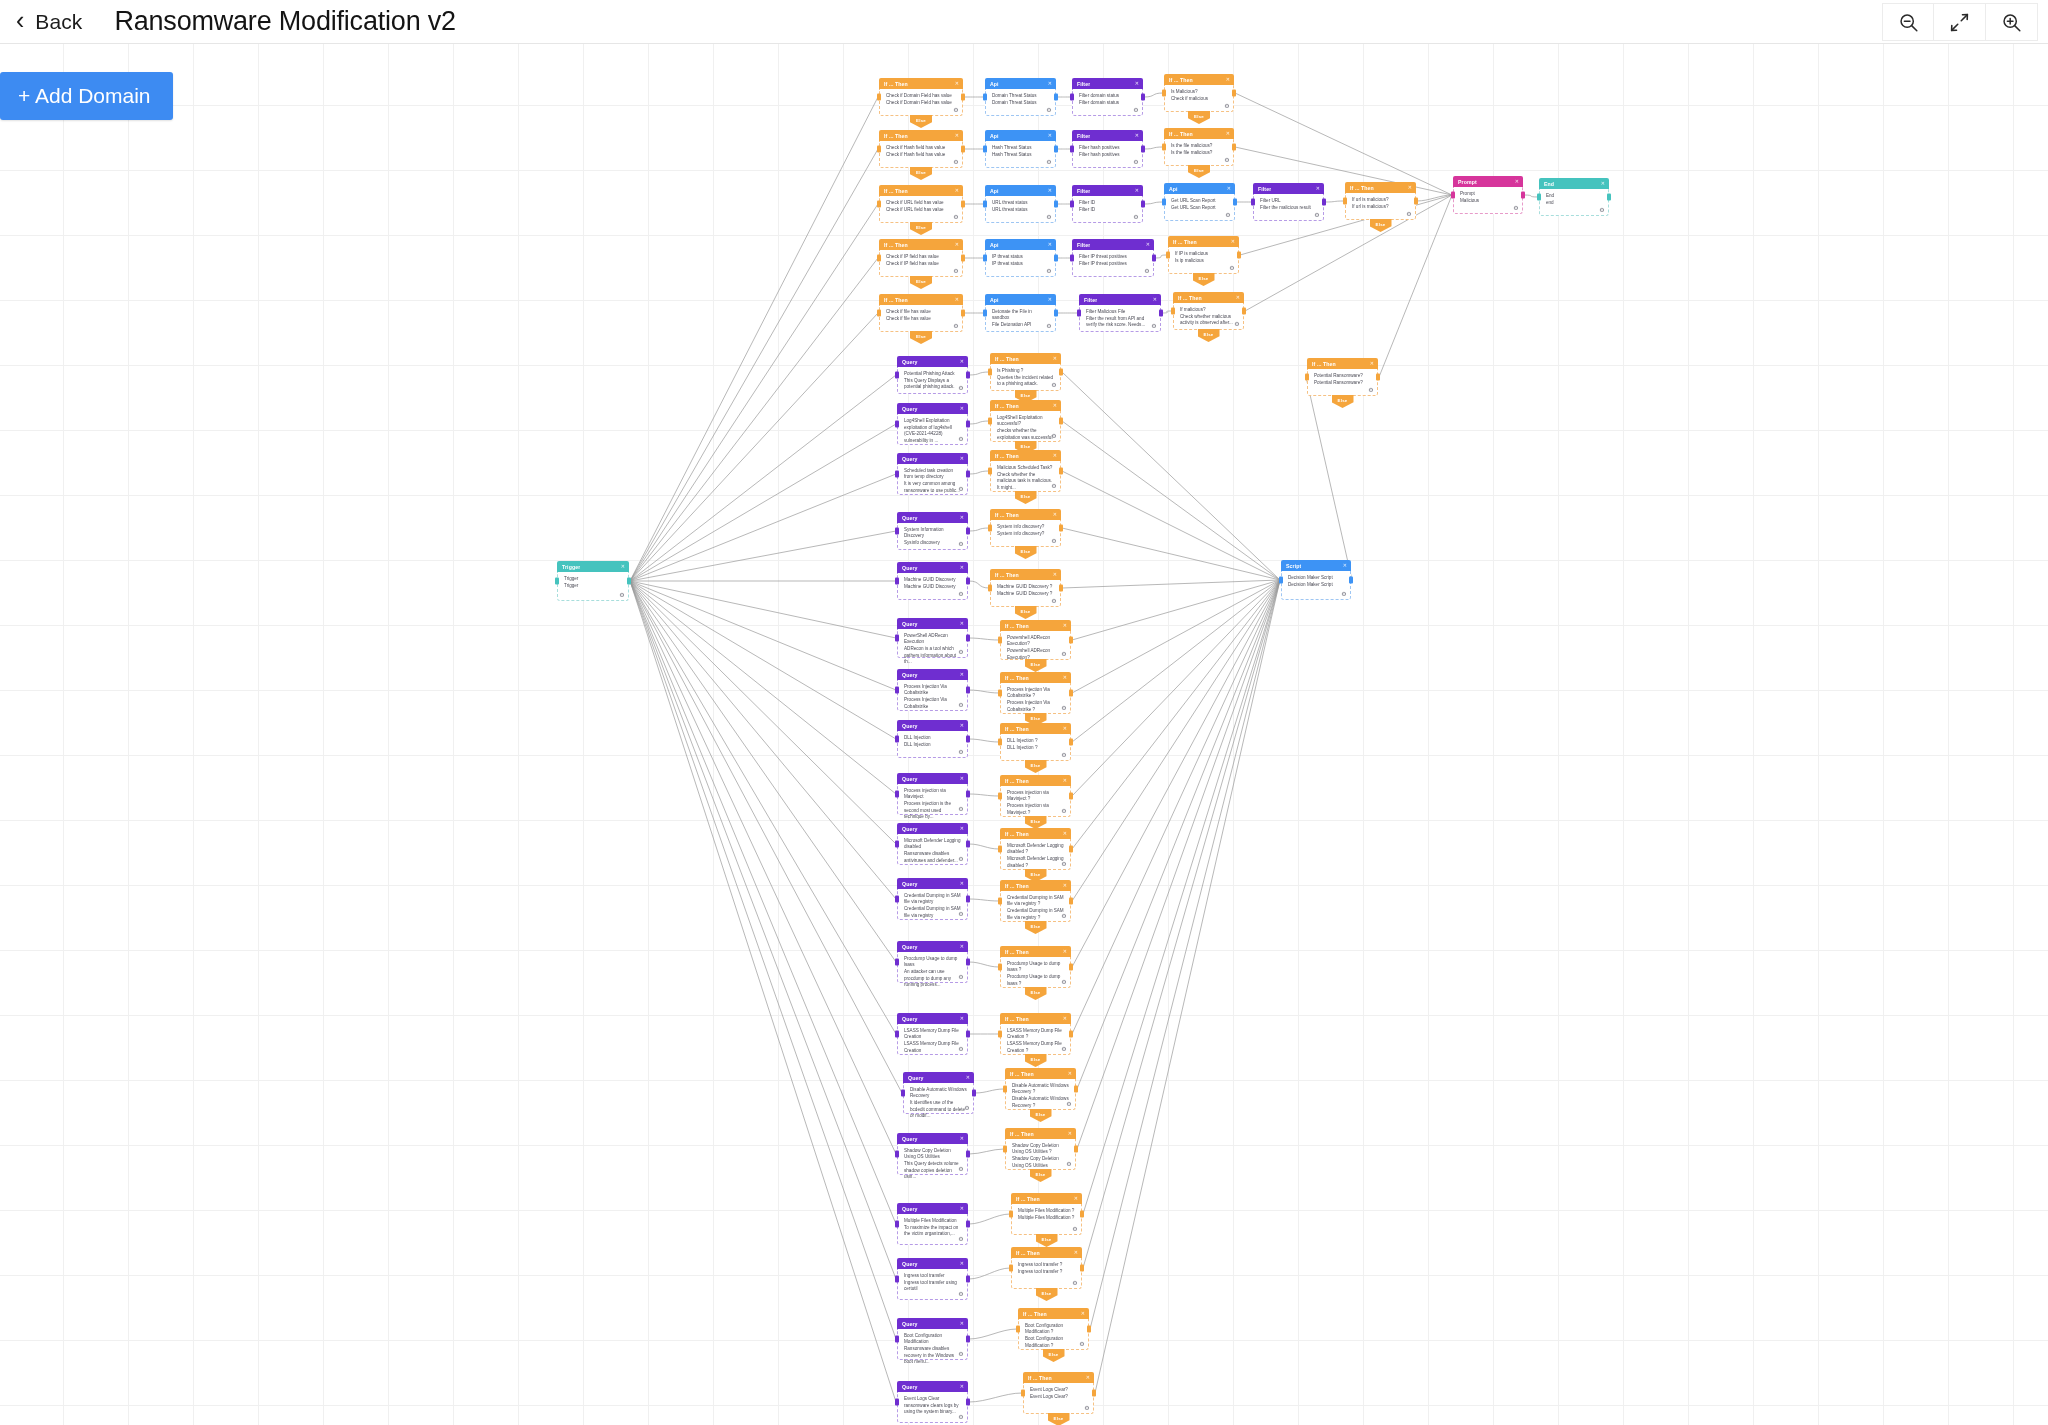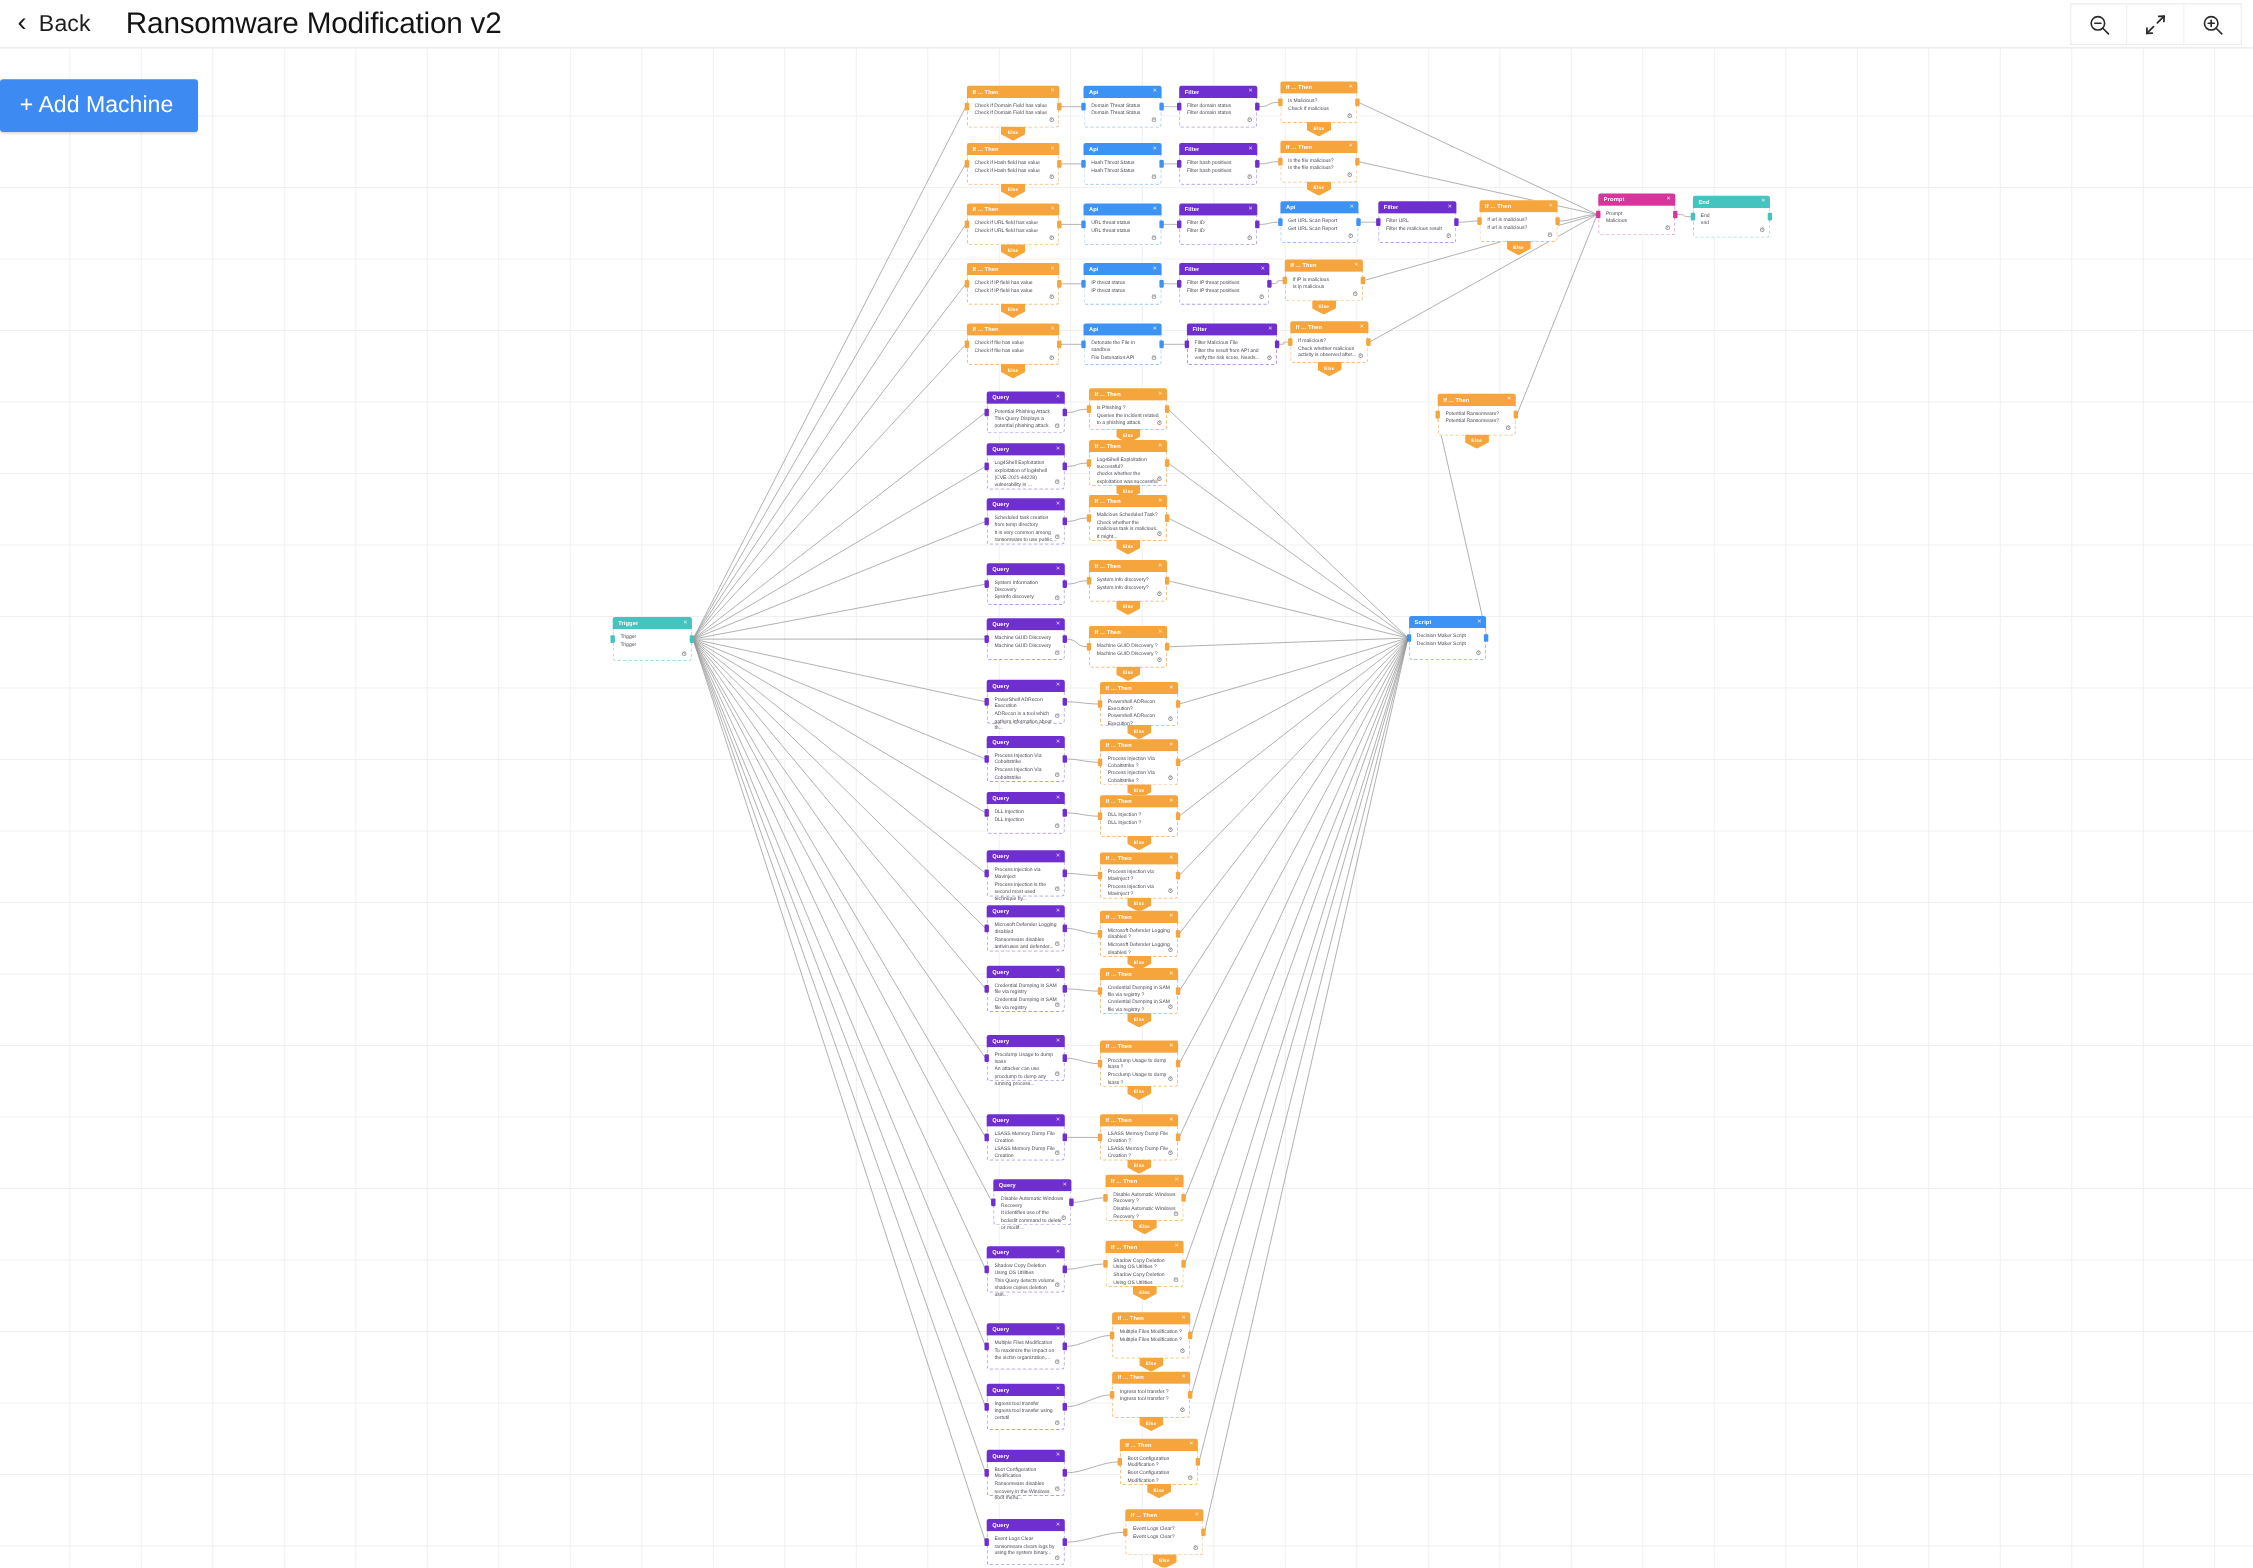--- a/index.html
+++ b/index.html
@@ -1227,13 +1227,13 @@
         </div>
         <span class="port in"></span>
         <span class="port out"></span>
         <div class="elsebadge" style="top: 41px;">
           <span>Else</span>
         </div>
       </div>
     </div>
 </div>
 
-<button id="add-action">+ Add Machine</button>
+<button id="add-action">+ Add Domain</button>
 
 </body></html>

